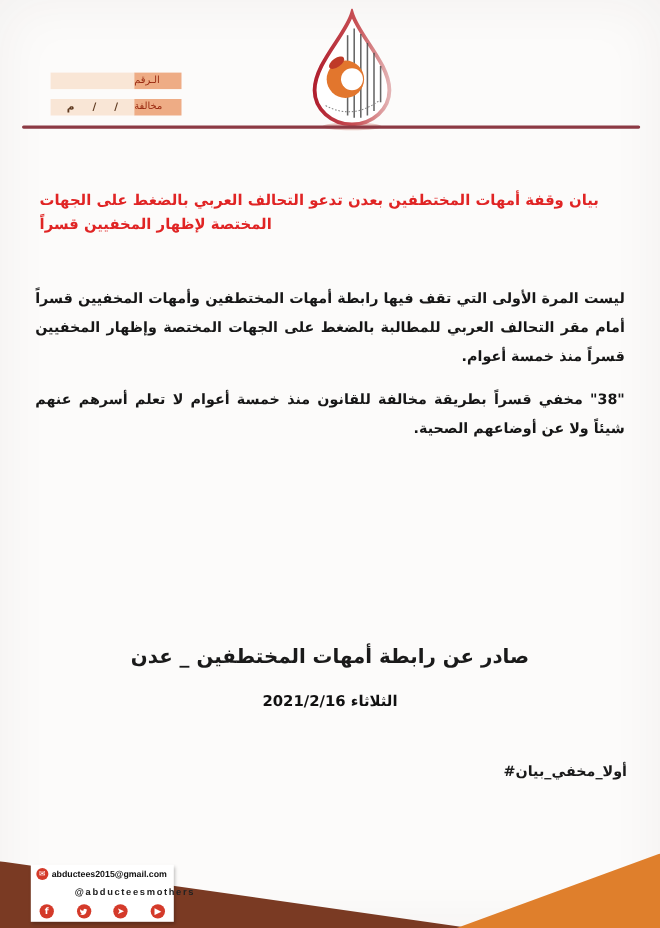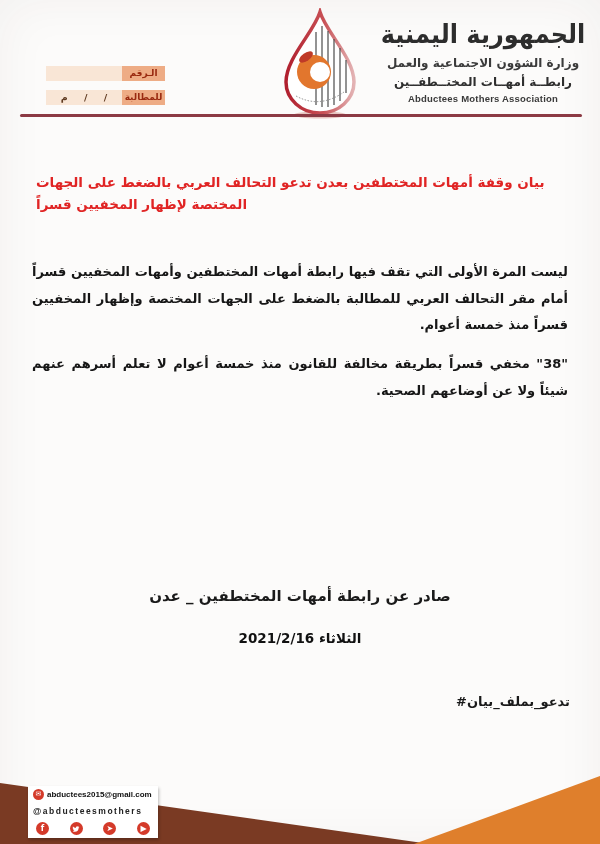--- a/index.html
+++ b/index.html
@@ -5,77 +5,77 @@
   html,body{margin:0;padding:0;}
   body{width:600px;height:844px;overflow:hidden;background:#e9e7e4;}
   .page{
     position:relative;width:600px;height:844px;background:#fcfbfa;
     font-family:"DejaVu Sans",sans-serif;overflow:hidden;
     box-shadow:inset 0 0 50px rgba(60,40,30,.05);
   }
   
   .ref-table{position:absolute;left:46px;top:66px;width:119px;}
   .ref-row{display:flex;direction:rtl;height:15px;margin-bottom:9px;}
-  .ref-label{width:43px;background:#eeac85;color:#99290f;font-size:9px;font-weight:bold;
-    text-align:center;line-height:15px;}
+  .ref-label{width:43px;background:#eeac85;color:#99290f;font-size:9px;font-weight:normal;
+    text-align:left;line-height:15px;}
   .ref-field{flex:1;background:#f9e6d6;}
   .ref-field.date{direction:rtl;font-size:9.5px;font-weight:bold;color:#5f3a20;
     text-align:center;line-height:15px;word-spacing:13px;}
   .logo{position:absolute;left:256px;top:8px;width:128px;height:112px;}
   .org{position:absolute;right:8px;top:20px;width:218px;text-align:center;direction:rtl;color:#2d2d2d;}
   .calligraphy{font-size:24px;font-weight:bold;transform:scaleY(1.08);letter-spacing:-.5px;}
   .ministry{font-size:12px;font-weight:bold;margin-top:8px;color:#3b3b3b;}
   .assoc-ar{font-size:12px;font-weight:bold;margin-top:5px;color:#2f2f2f;}
   .assoc-en{font-size:9.5px;font-weight:bold;margin-top:4px;color:#3a3a3a;
     font-family:"Liberation Sans",sans-serif;letter-spacing:.2px;}
   .rule{position:absolute;left:20px;right:18px;top:114px;height:3px;background:#8c3a44;border-radius:2px;}
   
   .title{position:absolute;top:172px;left:36px;right:36px;margin:0;text-align:left;direction:rtl;
     color:#e02424;font-size:13.5px;font-weight:bold;line-height:1.62;}
   .bodytext{position:absolute;left:28px;right:28px;margin:4px;direction:rtl;text-align:justify;
     color:#161616;font-size:13px;font-weight:bold;line-height:2.05;}
   .p1{top:255px;}
   .p2{top:347px;}
   .p3{top:436px;line-height:1.92;}
   .issued{position:absolute;top:587px;left:0;right:0;text-align:center;direction:rtl;
-    font-size:15px;font-weight:bold;color:#1a1a1a;}
+    font-size:18px;font-weight:bold;color:#1a1a1a;}
   .dateline{position:absolute;top:630px;left:0;right:0;text-align:center;direction:rtl;
     font-size:13.5px;font-weight:bold;color:#111;}
   .hashtag{position:absolute;top:694px;right:30px;font-size:13px;font-weight:bold;color:#1a1a1a;}
   .hashtag span{unicode-bidi:isolate;}
   
   .shape{position:absolute;left:0;top:0;width:600px;height:844px;pointer-events:none;}
   .shape.brown{background:#7a3a23;clip-path:polygon(0 783px,430px 844px,0 844px);}
   .shape.orange{background:#df7f2c;clip-path:polygon(600px 776px,600px 844px,414px 844px);}
   .card{position:absolute;left:28px;top:786px;width:130px;height:52px;background:#ffffff;
     box-sizing:border-box;padding:3px 5px;display:flex;flex-direction:column;
     justify-content:space-between;box-shadow:1px 2px 3px rgba(0,0,0,.25);}
   .card-row{display:flex;align-items:center;}
   .mail-badge{width:11px;height:11px;border-radius:50%;background:#d43a2a;color:#fff;
     font-size:7px;line-height:11px;text-align:center;flex:0 0 11px;margin-right:3px;}
   .email{font-size:8px;font-weight:bold;color:#111;font-family:"Liberation Sans",sans-serif;text-align:center;}
   .handle{font-size:8.5px;font-weight:bold;letter-spacing:1.5px;color:#222;
-    font-family:"Liberation Sans",sans-serif;}
+    font-family:"Liberation Sans",sans-serif;margin-left:35px;}
   .socials{display:flex;justify-content:space-between;padding:0 3px;}
   .social{width:13px;height:13px;border-radius:50%;background:#d43a2a;color:#fff;
     display:flex;align-items:center;justify-content:center;font-size:8px;font-weight:bold;line-height:1;}
   .social svg{width:8px;height:8px;fill:#fff;}
 </style>
 </head>
 <body>
 
 <div class="page">
 
   <div class="ref-table">
     <div class="ref-row">
       <div class="ref-label">الـرقم</div>
       <div class="ref-field"></div>
     </div>
     <div class="ref-row">
-      <div class="ref-label">للمطالبة</div>
+      <div class="ref-label">مخالفة</div>
       <div class="ref-field date">/ / م</div>
     </div>
   </div>
 
   <div class="logo">
     <svg viewBox="0 0 128 112" width="128" height="112" aria-hidden="true">
       <defs>
         <linearGradient id="dg" x1="0" y1="0" x2="1" y2="0">
           <stop offset="0" stop-color="#b01f2e"></stop>
           <stop offset="0.55" stop-color="#c85055"></stop>
@@ -95,39 +95,33 @@
         <line x1="84" y1="40" x2="84" y2="93"></line>
         <line x1="90" y1="52" x2="90" y2="85"></line>
       </g>
       <circle cx="58" cy="64" r="17" fill="#e2762d"></circle>
       <circle cx="64" cy="64" r="10" fill="#ffffff"></circle>
       <ellipse cx="50" cy="49" rx="8" ry="4" fill="#bf3a28" transform="rotate(-35 50 49)"></ellipse>
       <path d="M40 88 Q64 101 88 84" stroke="#8a8a8a" stroke-width="1" fill="none" stroke-dasharray="1.5 1.6"></path>
     </svg>
   </div>
 
-  <div class="org">
-    <div class="calligraphy">الجمهورية اليمنية</div>
-    <div class="ministry">وزارة الشؤون الاجتماعية والعمل</div>
-    <div class="assoc-ar">رابطــة أمهــات المختــطفــين</div>
-    <div class="assoc-en">Abductees Mothers Association</div>
-  </div>
 
   <div class="rule"></div>
 
   <h1 class="title">بيان وقفة أمهات المختطفين بعدن تدعو التحالف العربي بالضغط على الجهات المختصة لإظهار المخفيين قسراً</h1>
 
   <p class="bodytext p1">ليست المرة الأولى التي تقف فيها رابطة أمهات المختطفين وأمهات المخفيين قسراً أمام مقر التحالف العربي للمطالبة بالضغط على الجهات المختصة وإظهار المخفيين قسراً منذ خمسة أعوام.</p>
   <p class="bodytext p2">"38" مخفي قسراً بطريقة مخالفة للقانون منذ خمسة أعوام لا تعلم أسرهم عنهم شيئاً ولا عن أوضاعهم الصحية.</p>
 
   <div class="issued">صادر عن رابطة أمهات المختطفين _ عدن</div>
   <div class="dateline">الثلاثاء 2021/2/16</div>
 
   <div class="hashtag" dir="ltr">
-    <span>#</span><span dir="rtl">بيان</span><span>_</span><span dir="rtl">بملف</span><span>_</span><span dir="rtl">تدعو</span>
+    <span>#</span><span dir="rtl">بيان</span><span>_</span><span dir="rtl">مخفي</span><span>_</span><span dir="rtl">أولا</span>
   </div>
 
   <div class="shape brown"></div>
   <div class="shape orange"></div>
 
   <div class="card">
     <div class="card-row">
       <span class="mail-badge">✉</span>
       <span class="email">abductees2015@gmail.com</span>
     </div>

